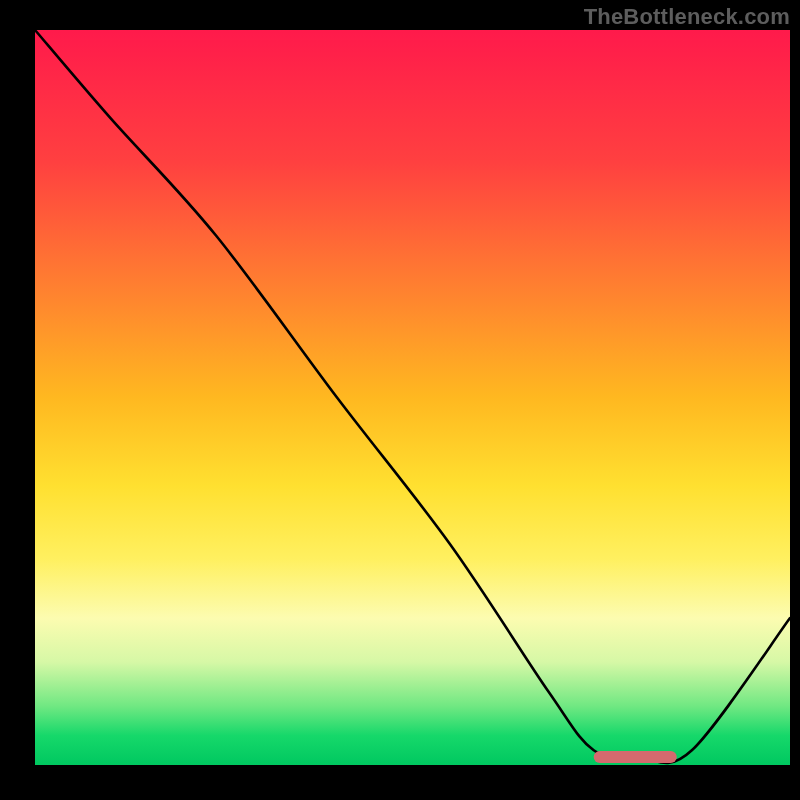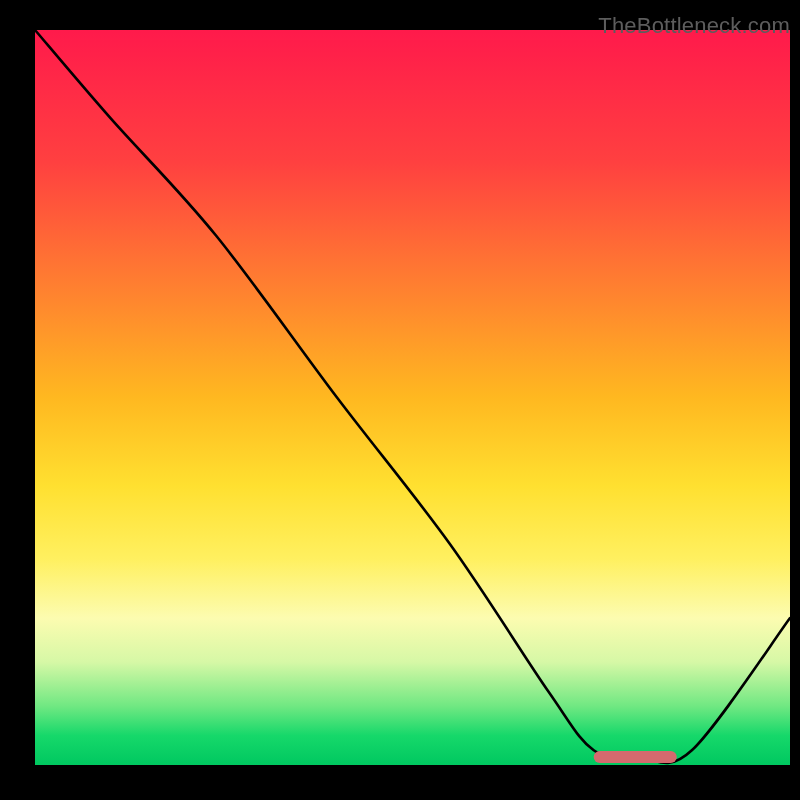--- a/index.html
+++ b/index.html
@@ -12,25 +12,25 @@
     overflow: hidden;
   }
   .frame {
     position: relative;
     width: 800px;
     height: 800px;
     background: #000;
   }
   .watermark {
     position: absolute;
-    top: 13px;
+    top: 4px;
     right: 10px;
     color: #5d5d5d;
     font-size: 22px;
-    font-weight: 400;
+    font-weight: 700;
     letter-spacing: 0.2px;
     z-index: 5;
   }
   .plot {
     position: absolute;
     left: 35px;
     top: 30px;
     width: 755px;
     height: 735px;
     background: linear-gradient(to bottom,

